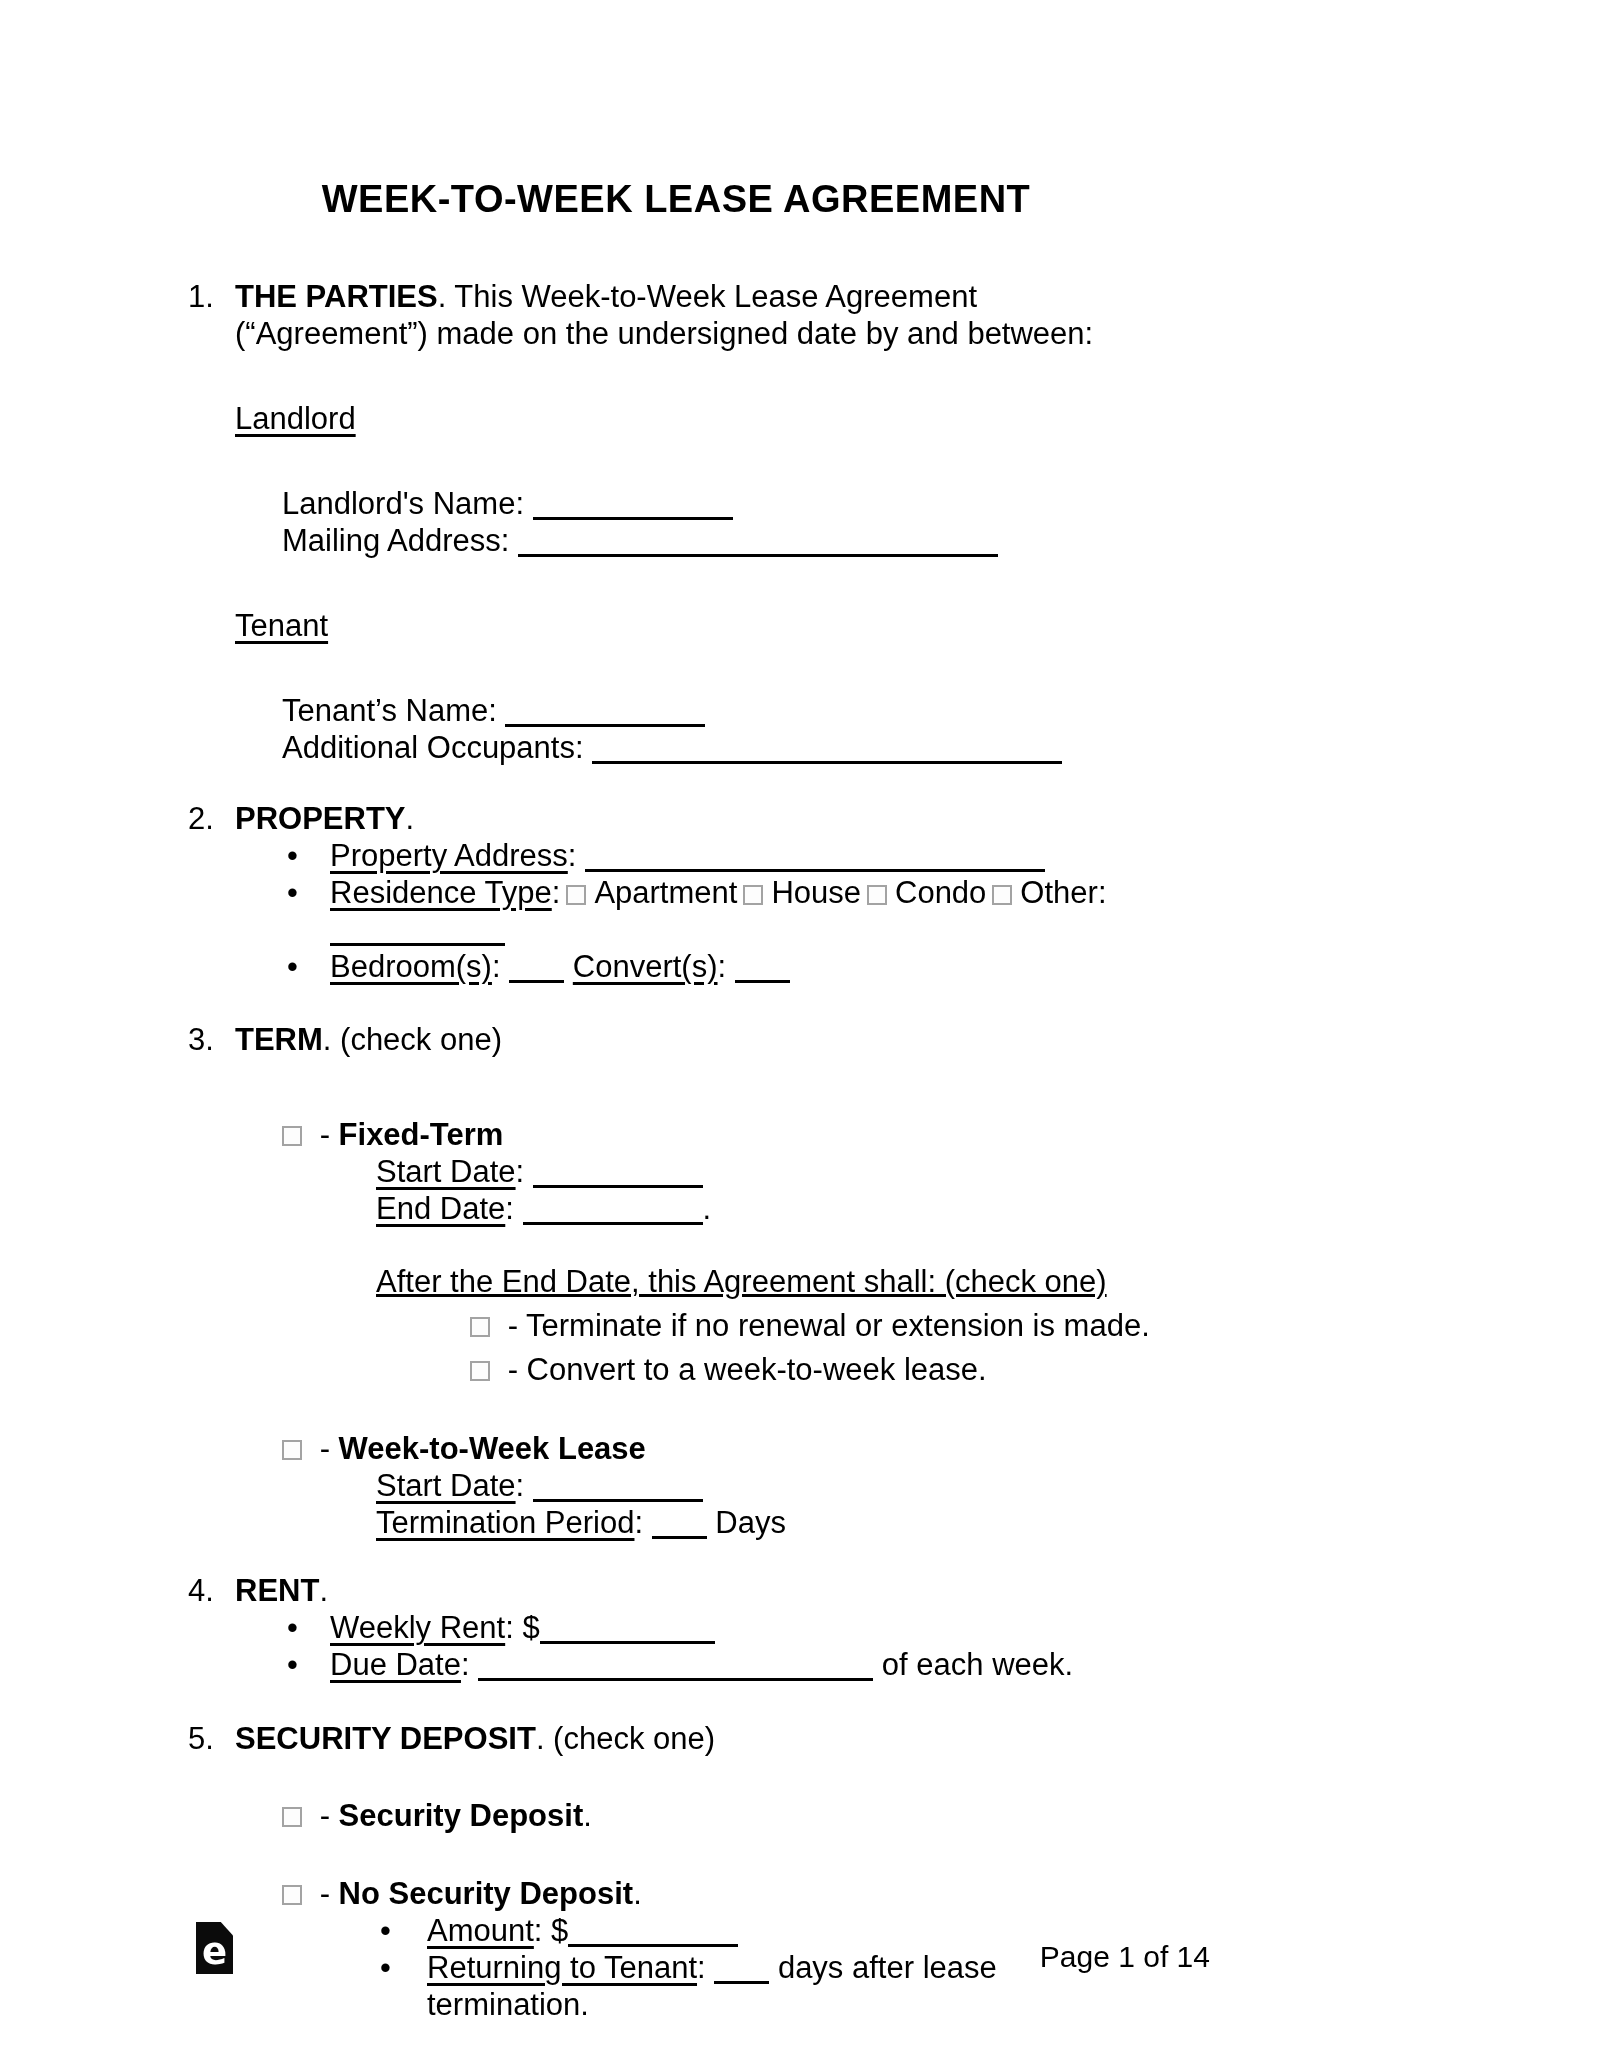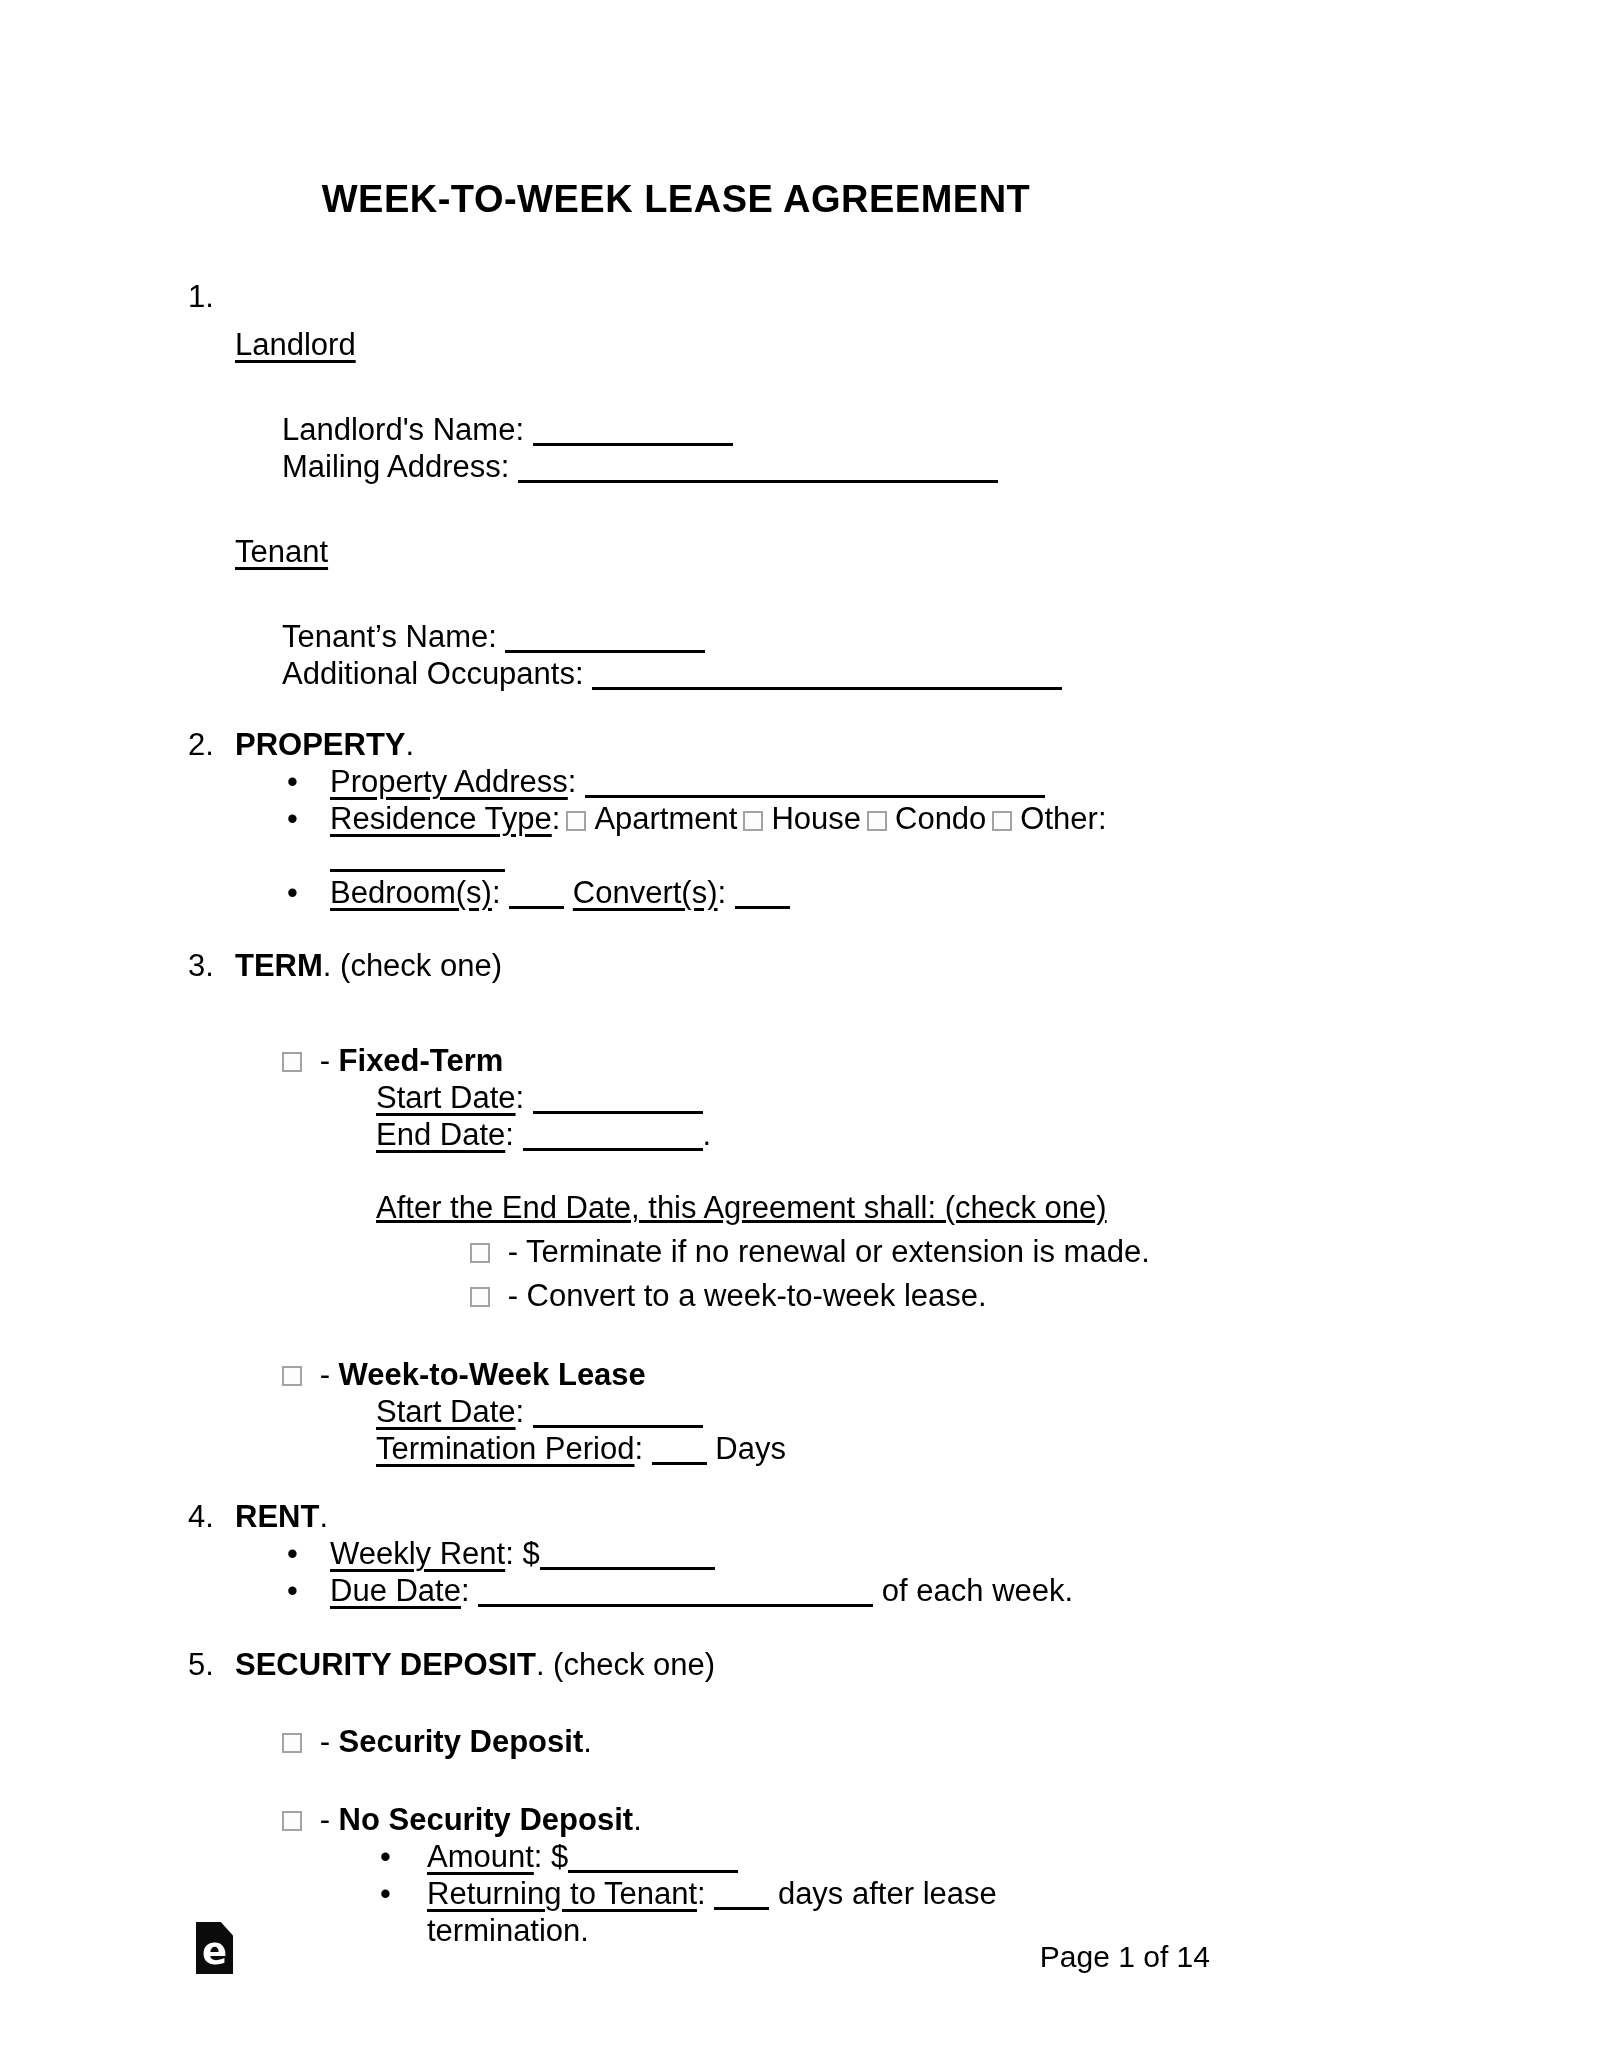--- a/index.html
+++ b/index.html
@@ -101,20 +101,21 @@
 <body>
 
 <div class="page">
   <div class="content">
 
     <div class="title">WEEK-TO-WEEK LEASE AGREEMENT</div>
 
     <div class="sec">
       <div class="num">1.</div>
       <div class="body">
+        <div class="row"><span class="b">THE PARTIES</span><span>. This Week-to-Week Lease Agreement (“Agreement”) made on the undersigned date by and between:</span></div>
 
         <div class="row mt-blank"><span class="u">Landlord</span></div>
 
         <div class="mt-blank">
           <div class="row ml1">
             <span>Landlord's Name:</span>
             <span class="blank w200"></span>
           </div>
           <div class="row ml1">
             <span>Mailing Address:</span>

